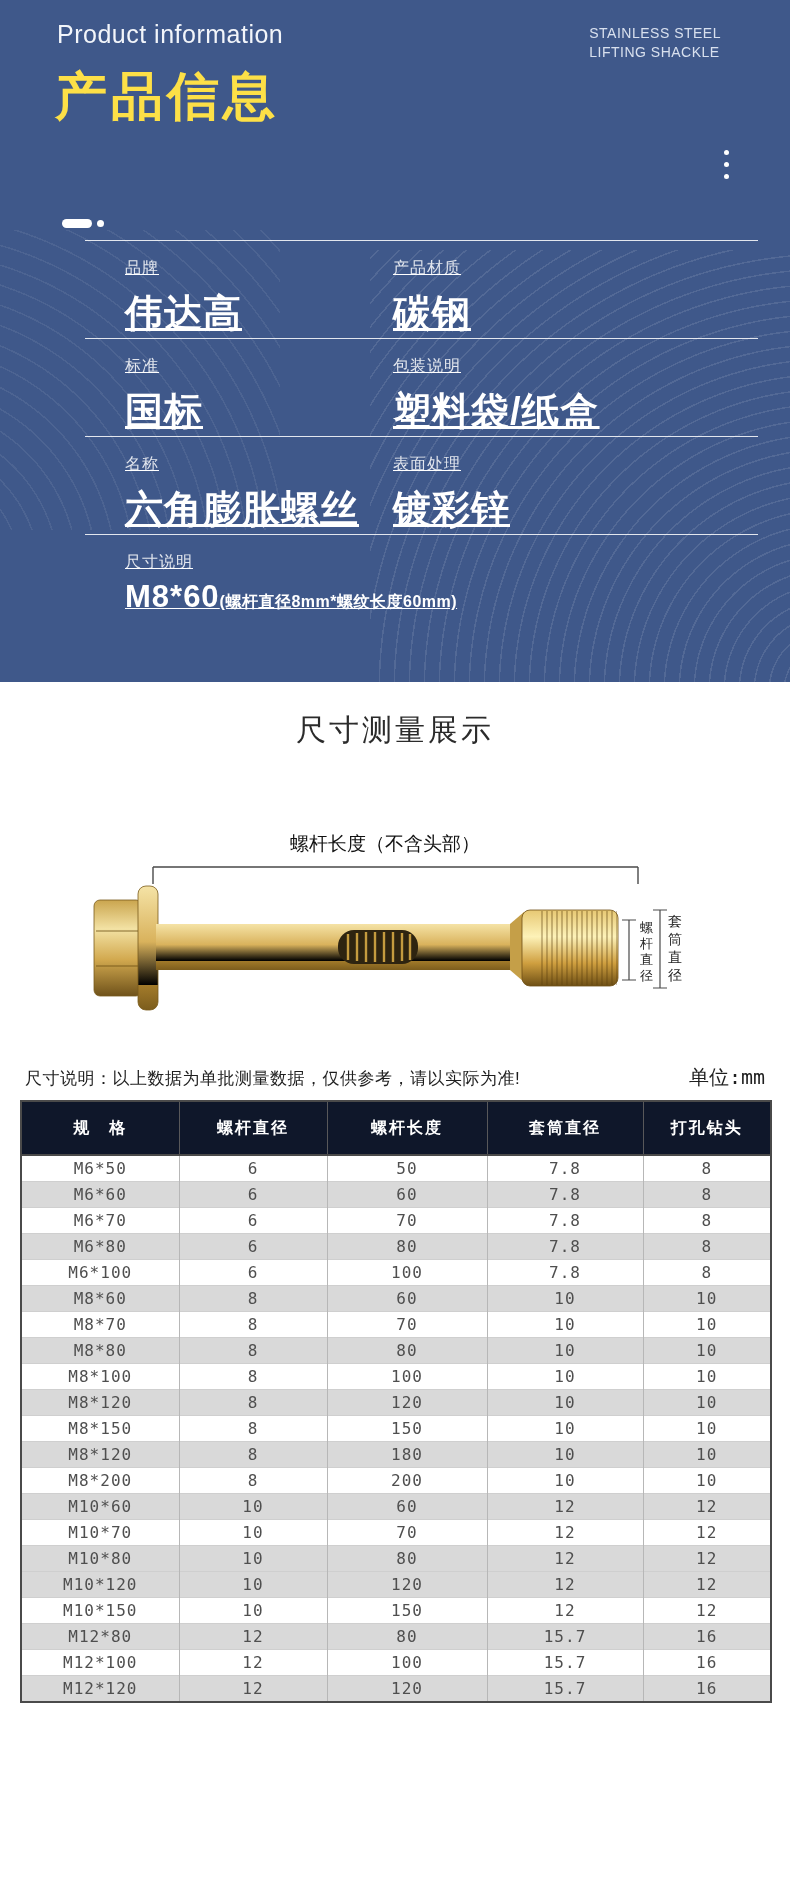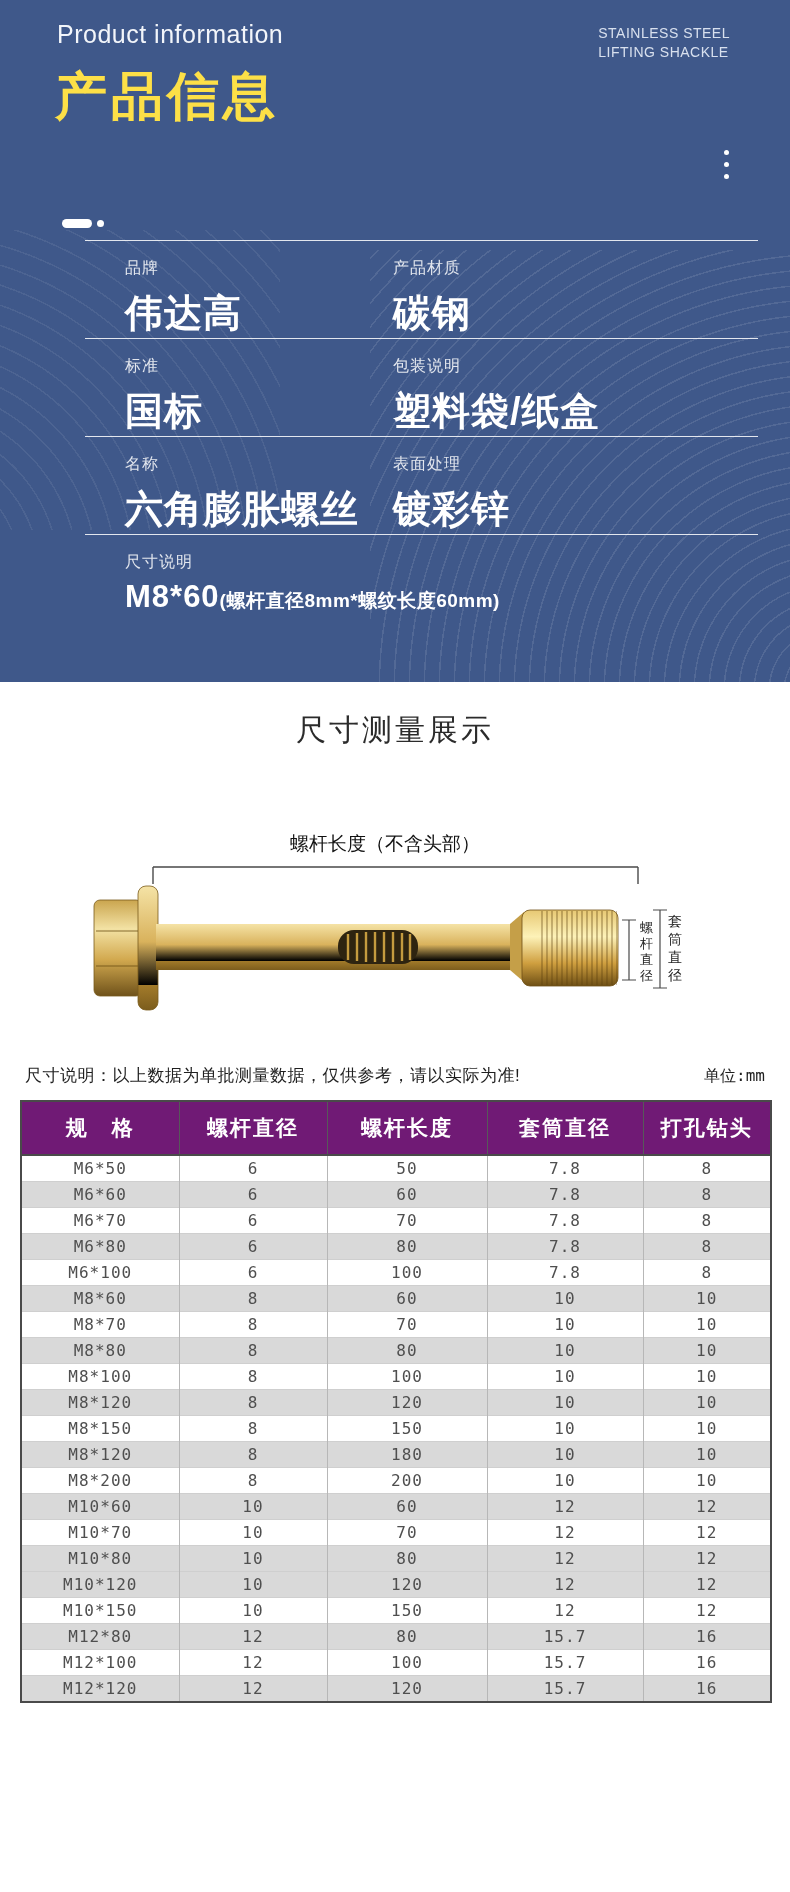--- a/index.html
+++ b/index.html
@@ -6,53 +6,53 @@
   .page{position:relative;width:790px;height:1892px;background:#ffffff;overflow:hidden;
         font-family:"Liberation Sans","DejaVu Sans",sans-serif;}
 
   
   .hero{position:absolute;left:0;top:0;width:790px;height:682px;background:#3f588a;overflow:hidden;}
   .deco-arcs-right{position:absolute;right:-40px;top:250px;width:460px;height:440px;
     background:repeating-radial-gradient(circle at 100% 100%, rgba(255,255,255,0.10) 0 1.5px, transparent 1.5px 15px);}
   .deco-wave-left{position:absolute;left:-60px;top:230px;width:340px;height:300px;
     background:repeating-radial-gradient(circle at -10% 115%, rgba(255,255,255,0.07) 0 1.5px, transparent 1.5px 19px);}
   .hero-eyebrow{position:absolute;left:57px;top:20px;font-size:25px;color:#f2f5fa;letter-spacing:0.5px;}
-  .hero-corner{position:absolute;right:60px;top:24px;font-size:14px;line-height:1.35;color:#d8e0ee;
+  .hero-corner{position:absolute;right:69px;top:24px;font-size:14px;line-height:1.35;color:#d8e0ee;
     letter-spacing:0.5px;text-align:left;}
   .hero-title{position:absolute;left:55px;top:62px;font-size:52px;font-weight:bold;color:#fde047;letter-spacing:4px;}
   .dots-col{position:absolute;right:60px;top:150px;width:6px;}
   .dots-col .dot{width:5px;height:5px;border-radius:50%;background:#fff;margin:0 0 7px 0;}
   .dash-dot{position:absolute;left:62px;top:214px;}
   .dash-dot .bar{display:inline-block;width:30px;height:9px;border-radius:5px;background:#fff;vertical-align:middle;}
   .dash-dot .pt{display:inline-block;width:7px;height:7px;border-radius:50%;background:#fff;vertical-align:middle;margin-left:5px;}
 
-  .spec-grid{position:absolute;left:0;top:240px;width:758px;color:#fff;}
+  .spec-grid{position:absolute;left:0;top:240px;width:758px;color:#fff;text-decoration:underline;}
   .spec-row{border-top:1px solid rgba(255,255,255,0.85);margin-left:85px;height:97px;display:flex;}
   .spec-row.last{height:143px;justify-content:flex-end;}
   .spec-cell{width:308px;padding-left:40px;box-sizing:border-box;}
   .spec-cell.c2{flex:1;padding-left:0;}
   .spec-label{padding-top:17px;font-size:16px;color:rgba(255,255,255,0.85);letter-spacing:1px;}
   .spec-value{margin-top:9px;font-size:38px;font-weight:bold;letter-spacing:1px;}
   .size-value{margin-top:6px;}
   .size-main{font-size:31px;font-weight:bold;letter-spacing:1px;}
-  .size-note{font-size:19px;font-weight:bold;letter-spacing:0.5px;}
+  .size-note{font-size:16px;font-weight:bold;letter-spacing:0.5px;}
 
   
   .measure{position:absolute;left:0;top:682px;width:790px;height:1210px;background:#fff;}
   .measure-title{position:absolute;left:0;top:28px;width:790px;text-align:center;
     font-size:30px;color:#2b2b2b;letter-spacing:3px;}
   .figure-wrap{position:absolute;left:0;top:138px;width:790px;height:220px;}
   .note-row{position:absolute;left:25px;right:25px;top:382px;display:flex;justify-content:space-between;align-items:baseline;}
   .note-text{font-size:17px;color:#1f1f1f;letter-spacing:0.5px;}
-  .unit-text{font-size:16px;color:#1f1f1f;font-family:"DejaVu Sans Mono","Liberation Mono",monospace;}
+  .unit-text{font-size:20px;color:#1f1f1f;font-family:"DejaVu Sans Mono","Liberation Mono",monospace;}
 
   
   .spec-table{position:absolute;left:20px;top:418px;width:750px;border-collapse:collapse;table-layout:fixed;
     border:2px solid #4a4a4a;}
-  .spec-table th{height:50px;background:#701a75;color:#fff;font-size:21px;font-weight:bold;
+  .spec-table th{height:50px;background:#0f172a;color:#fff;font-size:16px;font-weight:bold;
     letter-spacing:2px;border:1px solid #58585a;border-bottom:2px solid #4a4a4a;text-align:center;font-family:Liberation Mono, monospace;}
   .spec-table td{height:25px;font-size:16px;color:#4f4f4f;text-align:center;
     font-family:"DejaVu Sans Mono","Liberation Mono",monospace;letter-spacing:1px;
     border-left:1px solid #b7b7b7;border-right:1px solid #b7b7b7;border-top:1px solid #cfcfcf;padding:0;}
   .spec-table tr.alt td{background:#d9d9d9;}
   .spec-table tr td{background:#ffffff;}
   .spec-table tr.alt td{background:#d9d9d9;}
 </style>
 </head>
 <body>

